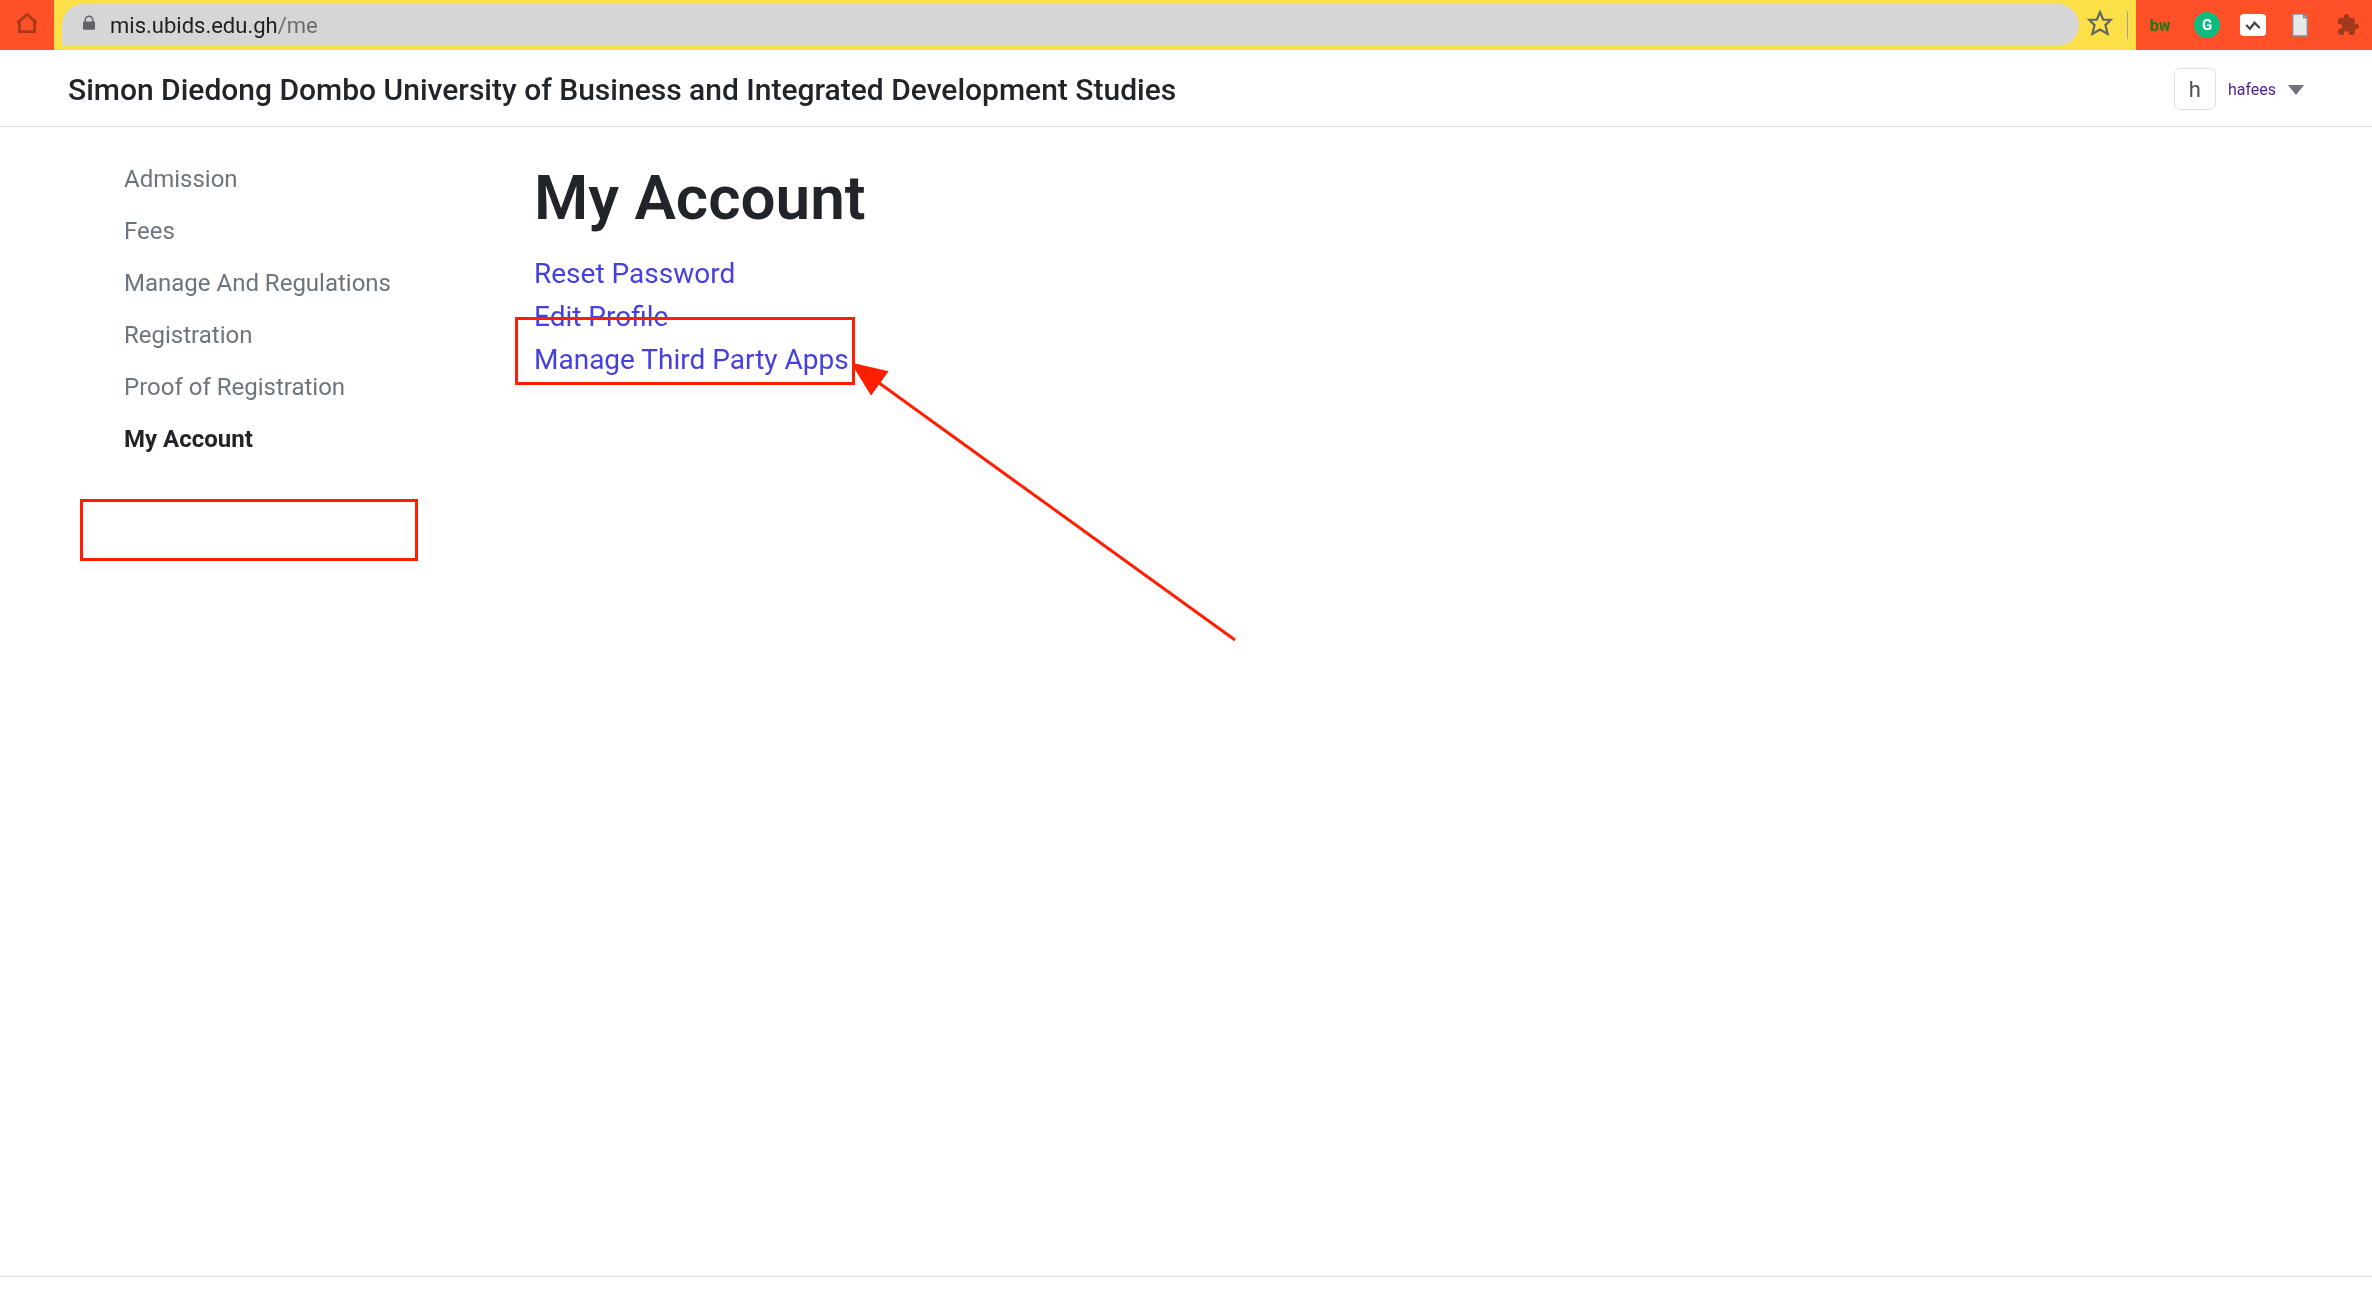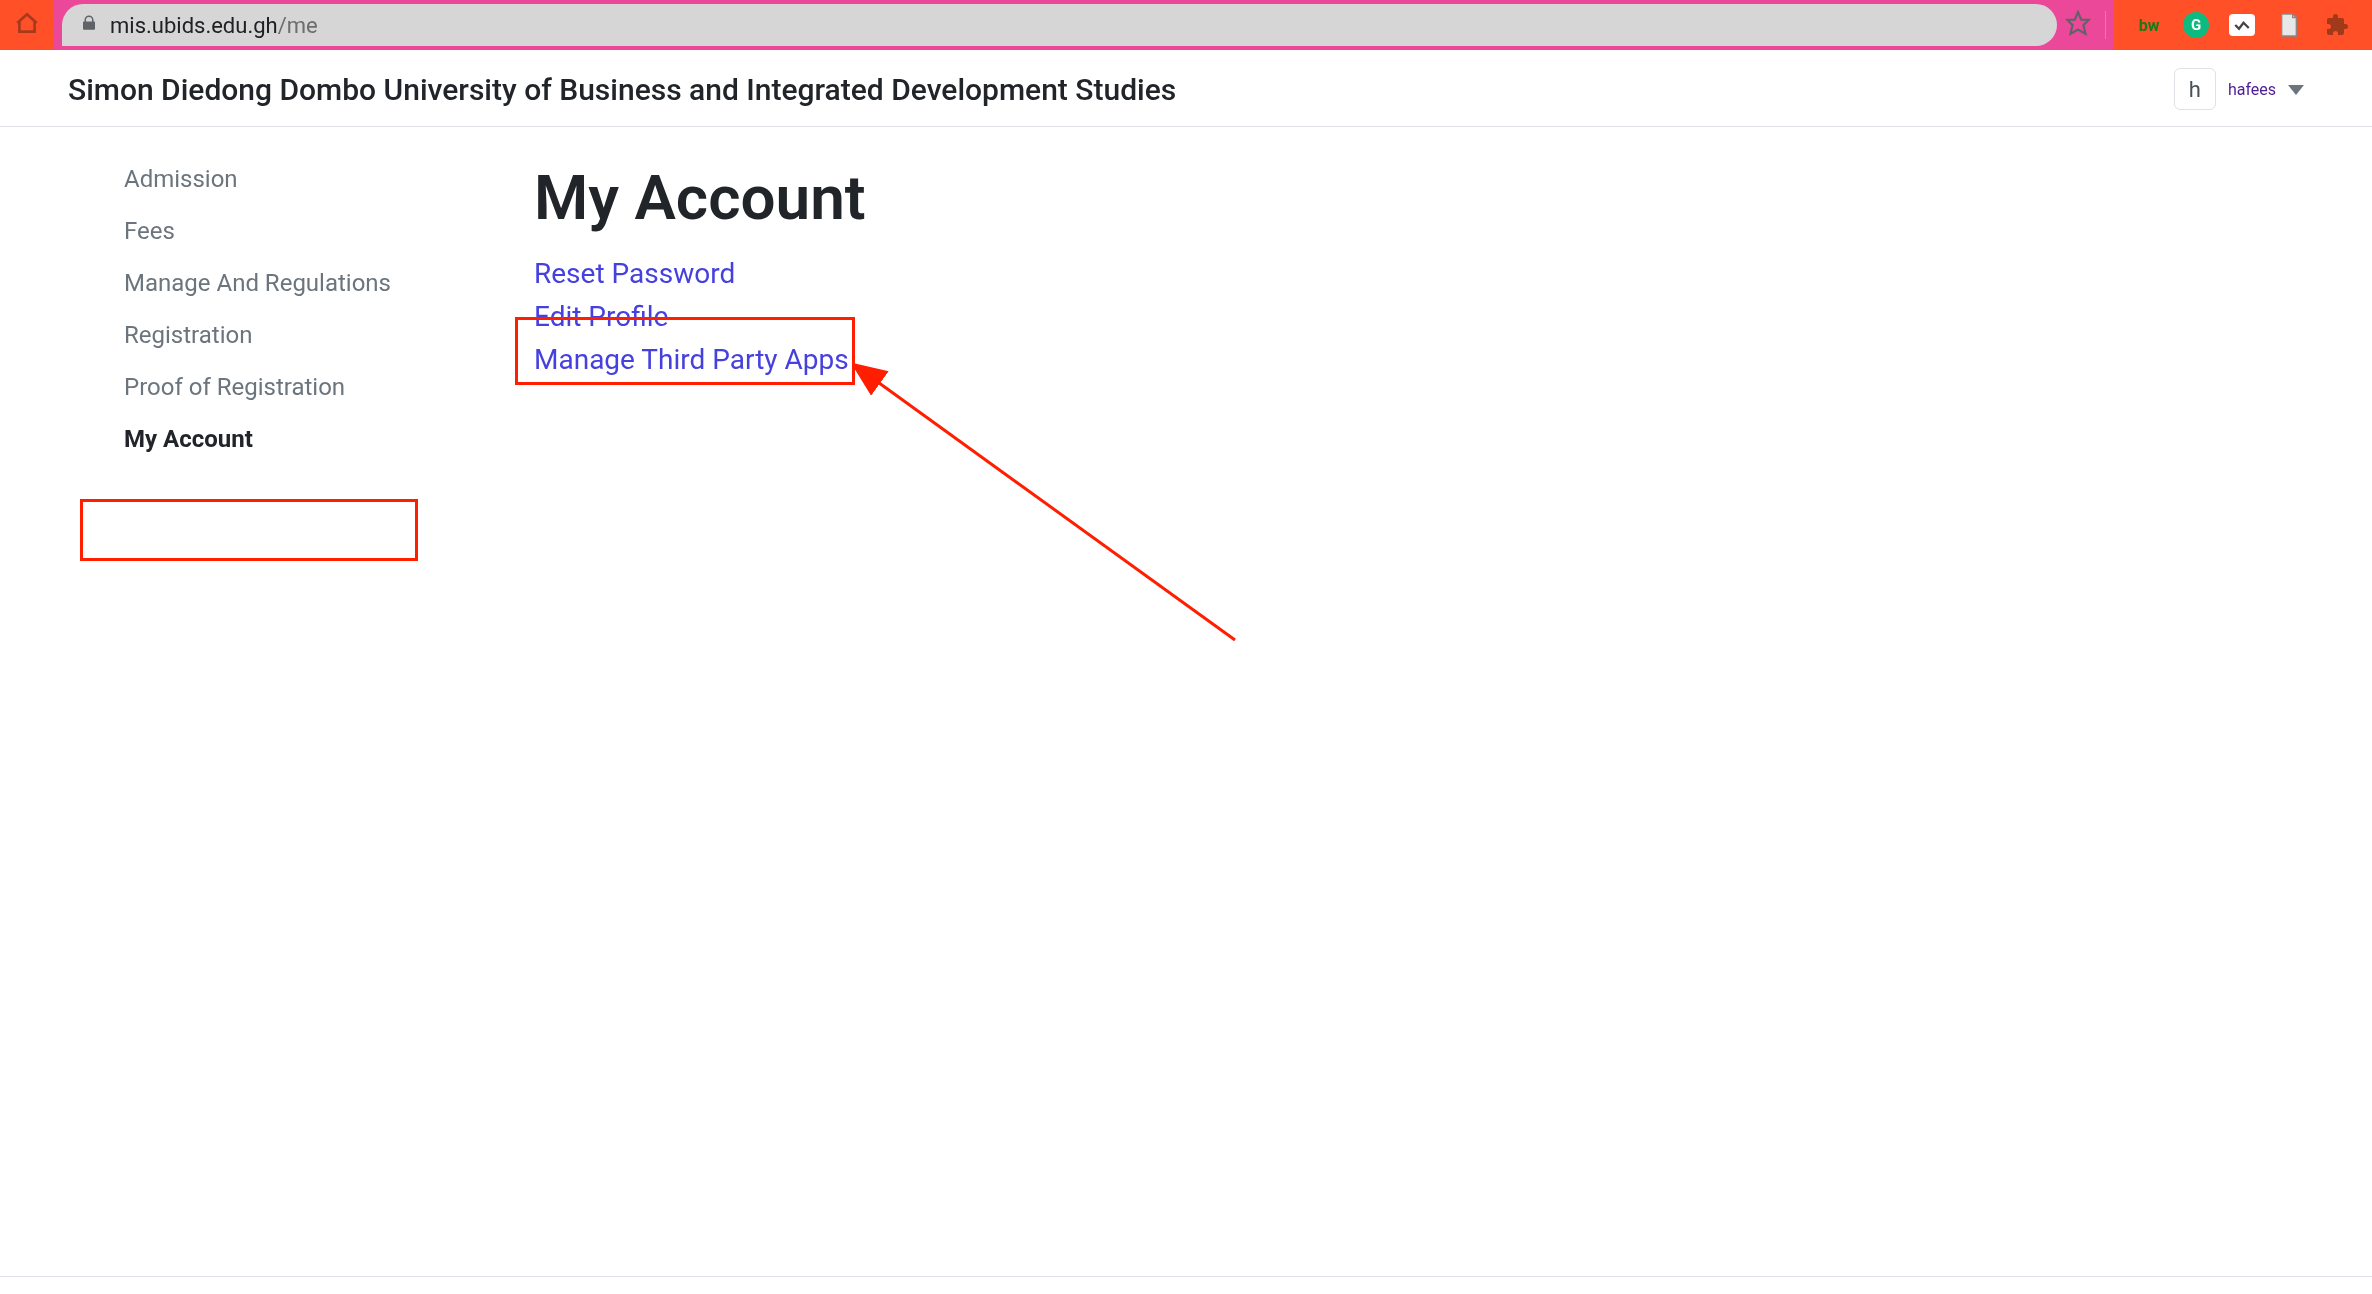--- a/index.html
+++ b/index.html
@@ -8,21 +8,21 @@
       box-sizing: border-box;
     }
     
     body {
       font-family: -apple-system, BlinkMacSystemFont, "Segoe UI", Roboto, Helvetica, Arial, sans-serif;
       background: #ffffff;
     }
     
     
     .browser-chrome {
-      background: #ec4899;
+      background: #fde047;
       height: 50px;
       display: flex;
       align-items: center;
       position: relative;
     }
     
     .chrome-left-accent {
       width: 54px;
       height: 100%;
       background: #ff5027;
@@ -84,21 +84,21 @@
       width: 1px;
       height: 28px;
       background: #a0a0a0;
     }
     
     .chrome-right-accent {
       background: #ff5027;
       height: 100%;
       display: flex;
       align-items: center;
-      padding: 0 21px;
+      padding: 0 10px;
       gap: 20px;
     }
     
     .ext-icon {
       display: flex;
       align-items: center;
       justify-content: center;
       width: 28px;
       height: 28px;
     }

